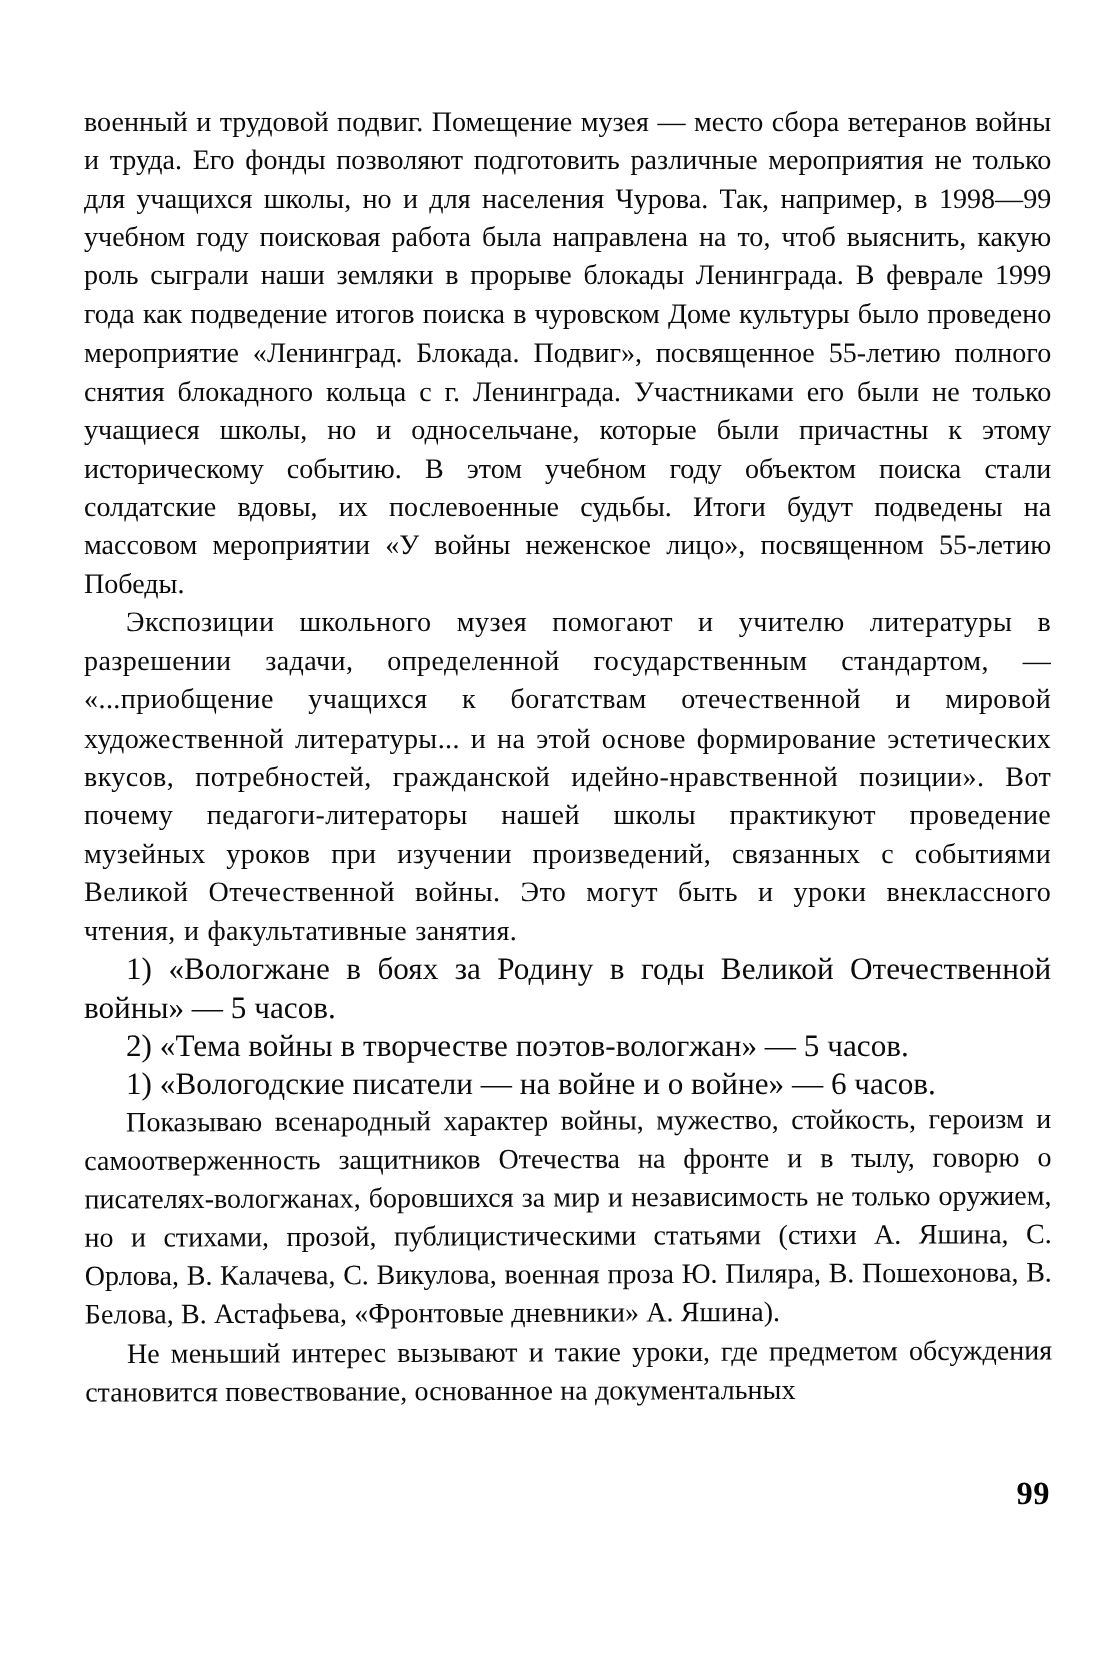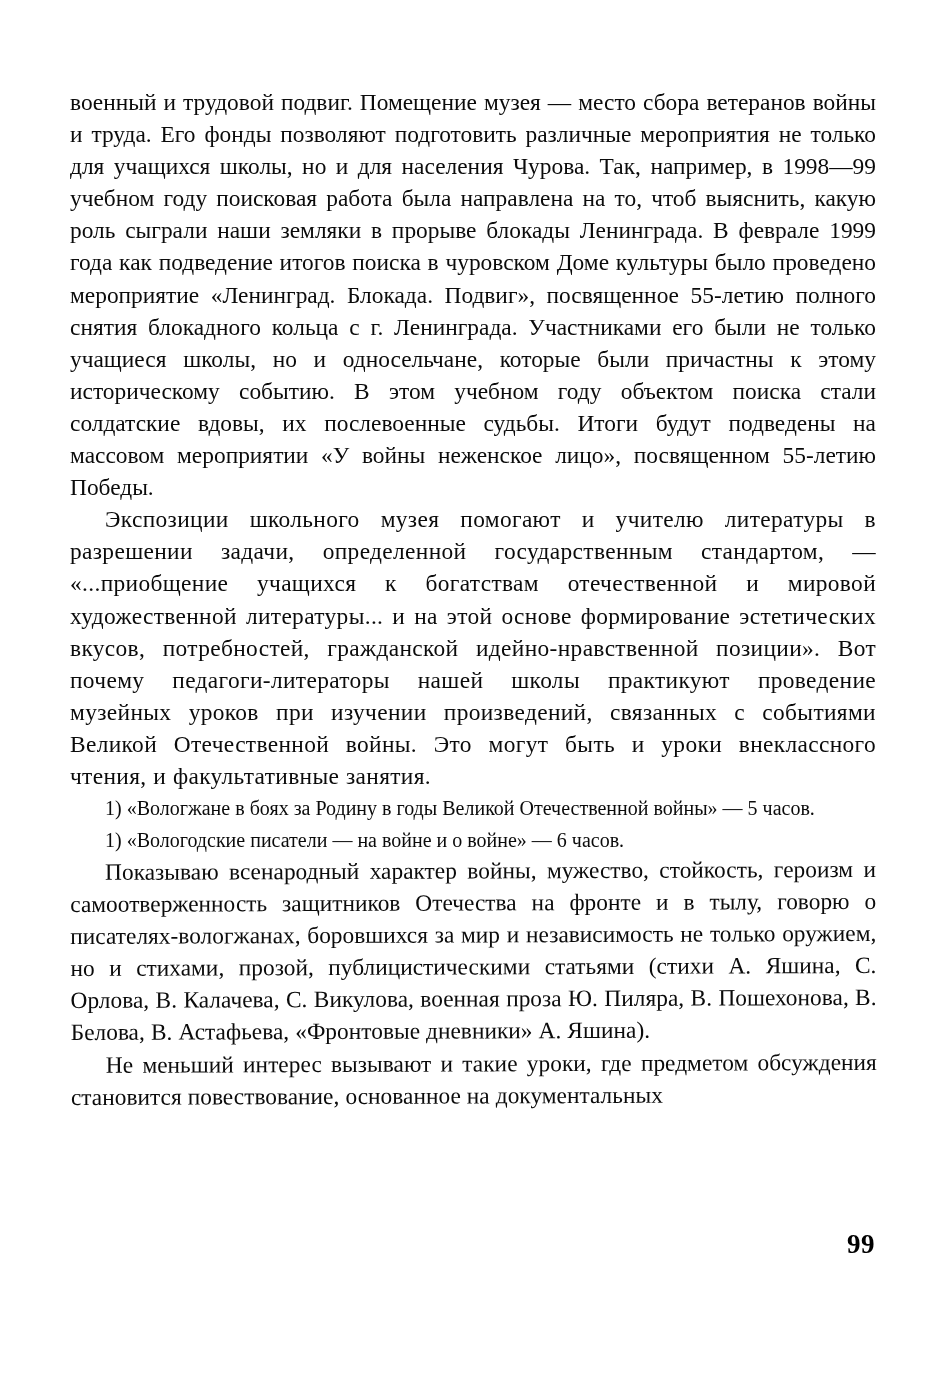--- a/index.html
+++ b/index.html
@@ -49,21 +49,21 @@
   
   .para.tracked {
     letter-spacing: 0.35px;
     word-spacing: 0.6px;
   }
 
   
   .list-item {
     margin: 0;
     font-family: "Liberation Serif", "DejaVu Serif", serif;
-    font-size: 20px;
+    font-size: 26px;
     line-height: 32.1px;
     color: #0b0b0b;
     text-align: justify;
     text-justify: inter-word;
     text-indent: 35px;
   }
 
   
   .skew-block {
     transform: rotate(-0.22deg);
@@ -88,20 +88,21 @@
 
   <div class="text-column">
 
     <p class="para cont">военный и трудовой подвиг. Помещение музея — место сбора ветеранов войны и труда. Его фонды позволяют подготовить различные мероприятия не только для учащихся школы, но и для населения Чурова. Так, например, в 1998—99 учебном году поисковая работа была направлена на то, чтоб выяснить, какую роль сыграли наши земляки в прорыве блокады Ленинграда. В феврале 1999 года как подведение итогов поиска в чуровском Доме культуры было проведено мероприятие «Ленинград. Блокада. Подвиг», посвященное 55-летию полного снятия блокадного кольца с г. Ленинграда. Участниками его были не только учащиеся школы, но и односельчане, которые были причастны к этому историческому событию. В этом учебном году объектом поиска стали солдатские вдовы, их послевоенные судьбы. Итоги будут подведены на массовом мероприятии «У войны неженское лицо», посвященном 55-летию Победы.</p>
 
     <p class="para tracked">Экспозиции школьного музея помогают и учителю литературы в разрешении задачи, определенной государственным стандартом, — «...приобщение учащихся к богатствам отечественной и мировой художественной литературы... и на этой основе формирование эстетических вкусов, потребностей, гражданской идейно-нравственной позиции». Вот почему педагоги-литераторы нашей школы практикуют проведение музейных уроков при изучении произведений, связанных с событиями Великой Отечественной войны. Это могут быть и уроки внеклассного чтения, и факультативные занятия.</p>
 
 
     <p class="list-item">1) «Вологжане в боях за Родину в годы Великой Отечественной войны» — 5 часов.</p>
 
+    <p class="list-item">2) «Тема войны в творчестве поэтов-вологжан» — 5 часов.</p>
 
     <p class="list-item">1) «Вологодские писатели — на войне и о войне» — 6 часов.</p>
 
     <div class="skew-block">
       <p class="para">Показываю всенародный характер войны, мужество, стойкость, героизм и самоотверженность защитников Отечества на фронте и в тылу, говорю о писателях-вологжанах, боровшихся за мир и независимость не только оружием, но и стихами, прозой, публицистическими статьями (стихи А. Яшина, С. Орлова, В. Калачева, С. Викулова, военная проза Ю. Пиляра, В. Пошехонова, В. Белова, В. Астафьева, «Фронтовые дневники» А. Яшина).</p>
 
       <p class="para">Не меньший интерес вызывают и такие уроки, где предметом обсуждения становится повествование, основанное на документальных</p>
     </div>
 
   </div>

